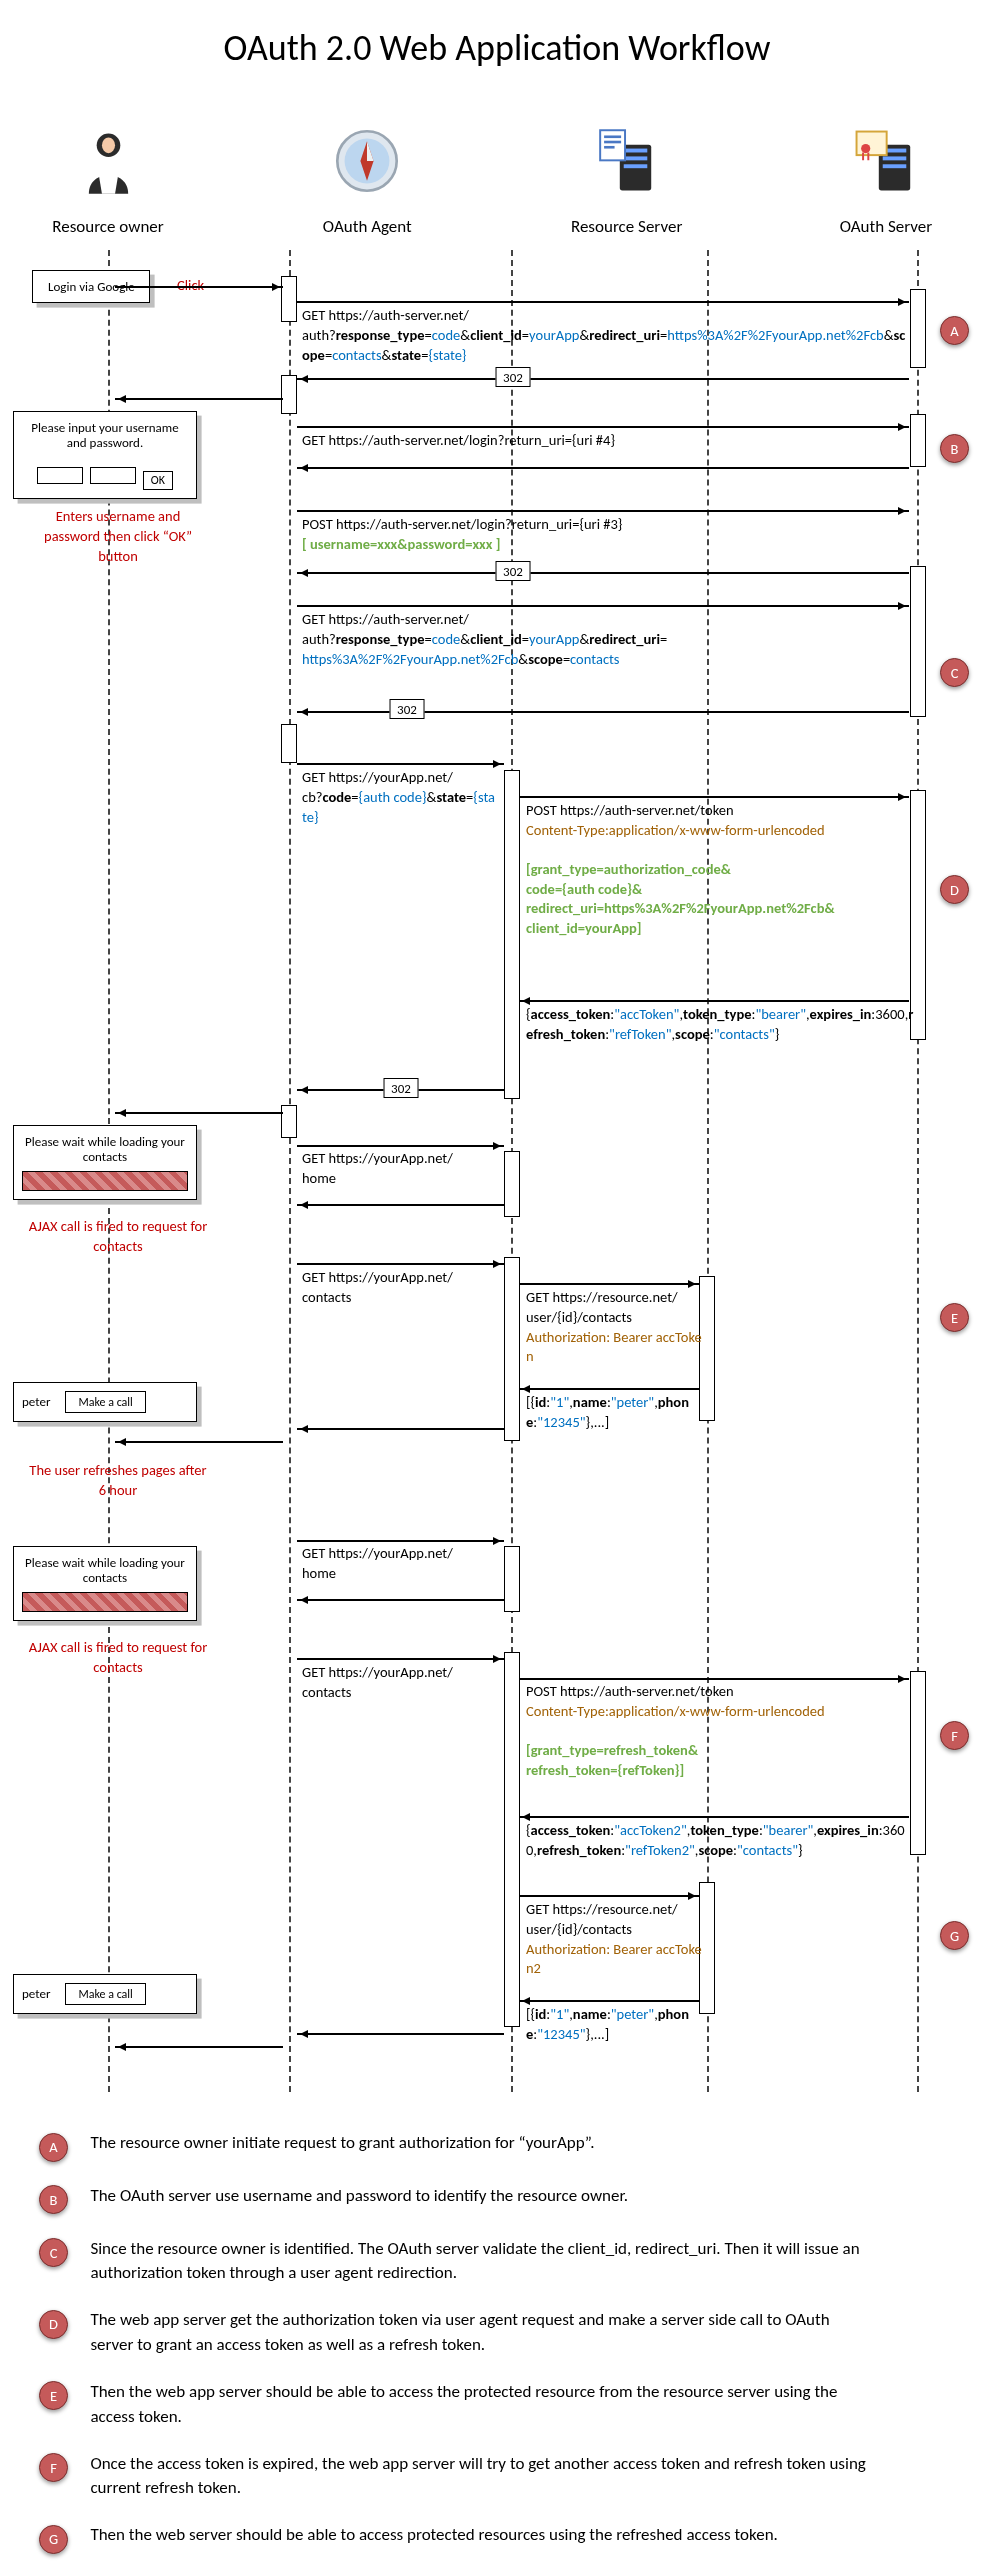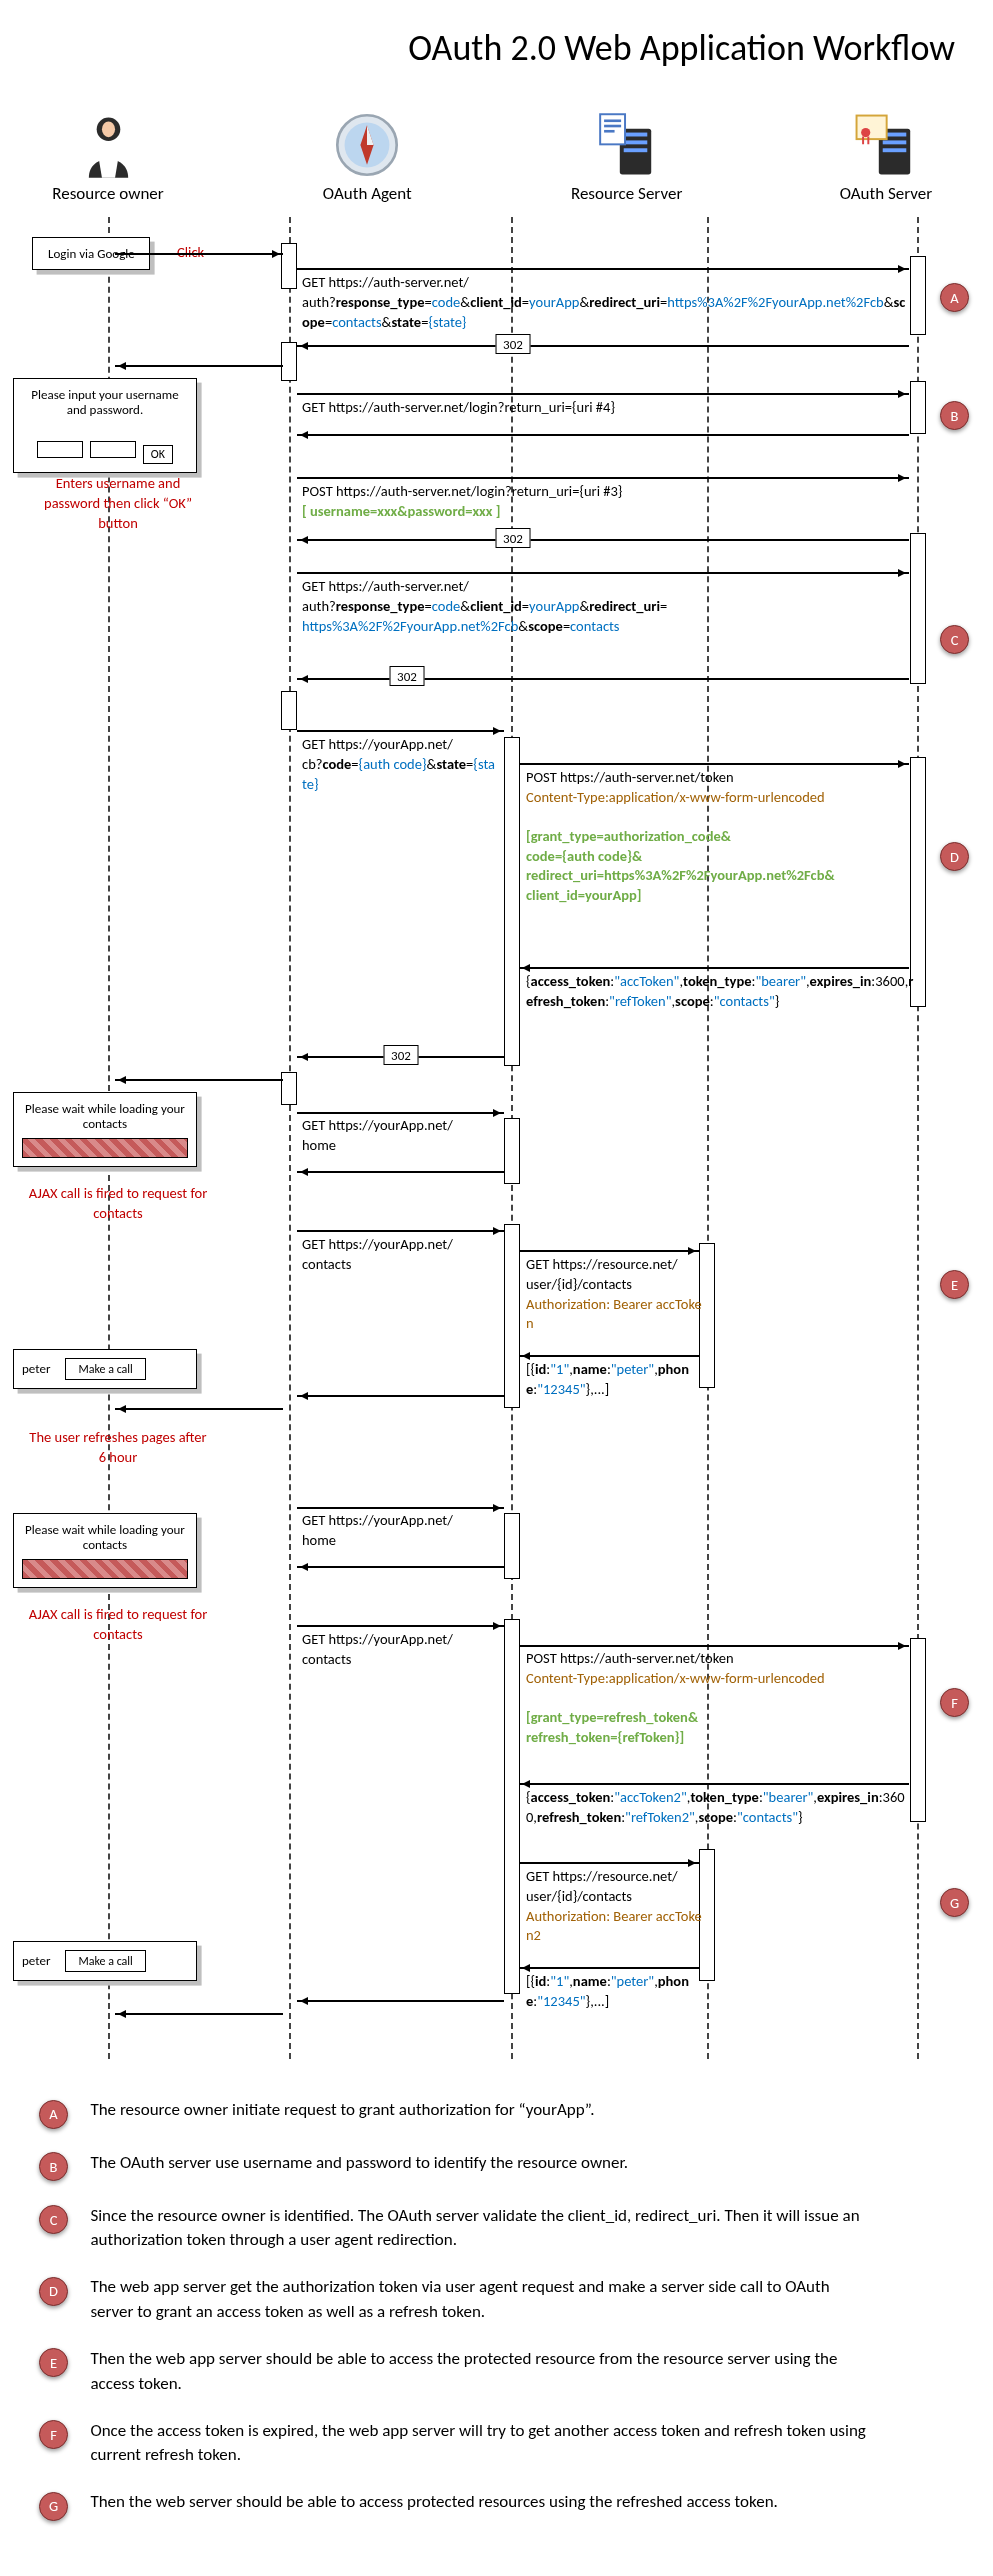--- a/index.html
+++ b/index.html
@@ -1,22 +1,22 @@
 <!DOCTYPE html>
 <html style="font-size:10.5px"><head>
 <meta charset="utf-8">
 <style>
   *{box-sizing:border-box;margin:0;padding:0}
   body{font-family:"Segoe UI",Calibri,Arial,sans-serif;background:#fff;color:#000;width:994px}
   .page{width:994px;padding:26px 39px 53px 39px;position:relative}
-  .title{font-size:36px;font-weight:400;text-align:right;margin-bottom:39px}
+  .title{font-size:36px;font-weight:400;text-align:center;margin-bottom:55px}
   .actors{display:flex;justify-content:space-between;padding:0 13px;margin-bottom:13px}
   .actor{display:flex;flex-direction:column;align-items:center;width:112px}
   .actor-icon{width:72px;height:72px;display:flex;align-items:center;justify-content:center}
-  .actor-label{font-size:17px;text-align:center;line-height:1.2;margin-top:3px}
+  .actor-label{font-size:17px;text-align:center;line-height:1.2;margin-top:20px}
   .lifelines{position:relative;height:1842px;margin-top:6.6px}
   .lifeline{position:absolute;top:0;bottom:0;border-left:2px dashed #444}
   .ll-x0{left:69px}.ll-x1{left:250px}.ll-x2{left:472px}.ll-x3{left:668px}.ll-x4{left:878px}
   .arrow{position:absolute;height:1.3px;background:#000}
   .arrow::after{content:"";position:absolute;right:-0.7px;top:-3.3px;border:4px solid transparent;border-left:8px solid #000}
   .arrow.left::after{right:auto;left:-0.7px;border:4px solid transparent;border-right:8px solid #000}
   .msg{position:absolute;font-size:14.5px;line-height:1.35;word-break:break-all}
   .blue{color:#0070c0}.green{color:#70ad47;font-weight:600}.orange{color:#a16207}
   b{font-weight:700}
   .act{position:absolute;width:16px;background:#fff;border:1.3px solid #000;left:-8px}
@@ -127,21 +127,21 @@
     <div class="msg" style="left:263px;top:56px;width:605px">
       <span>GET https://auth-server.net/<br>auth?</span><b>response_type</b>=<span class="blue">code</span>&amp;<b>client_id</b>=<span class="blue">yourApp</span>&amp;<b>redirect_uri</b>=<span class="blue">https%3A%2F%2FyourApp.net%2Fcb</span>&amp;<b>scope</b>=<span class="blue">contacts</span>&amp;<b>state</b>=<span class="blue">{state}</span>
     </div>
     <div class="badge" style="left:901px;top:66px">A</div>
 
     <div class="arrow left" style="left:258px;top:128px;width:612px"></div>
     <div class="code302" style="left:474px;top:117px">302</div>
     <div class="arrow left" style="left:76px;top:148px;width:168px"></div>
 
     <div class="uibox" style="left:-26px;top:161px;width:184px;text-align:center">
-      <div style="margin-bottom:24px">Please input your username and password.</div>
+      <div style="margin-bottom:17px">Please input your username and password.</div>
       <span class="inputmock"></span>
       <span class="inputmock"></span>
       <span class="okbtn">OK</span>
     </div>
 
     <div class="arrow" style="left:258px;top:176px;width:612px"></div>
     <div class="msg" style="left:263px;top:181px;width:592px">GET https://auth-server.net/login?return_uri={uri #4}</div>
     <div class="badge" style="left:901px;top:184px">B</div>
     <div class="arrow left" style="left:258px;top:217px;width:612px"></div>
 

